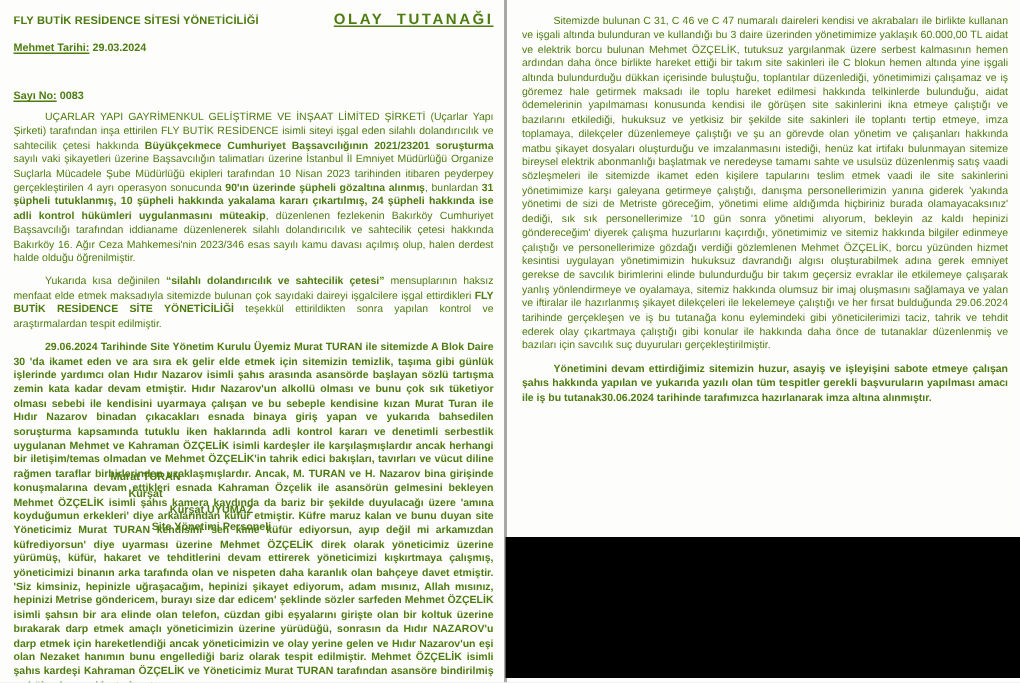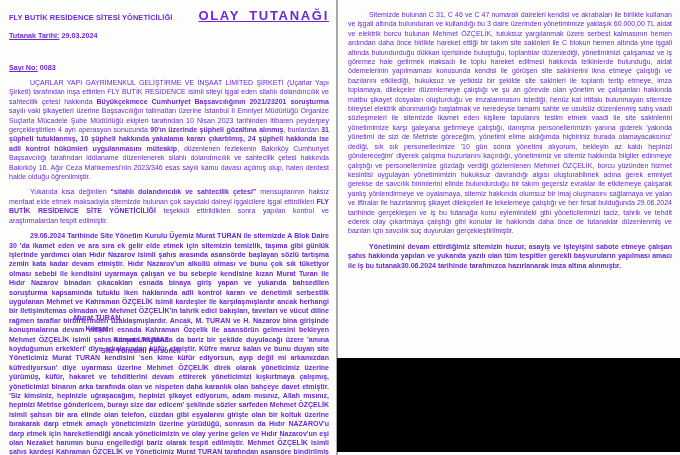--- a/index.html
+++ b/index.html
@@ -1,26 +1,26 @@
 <!DOCTYPE html>
 <html><head>
 <meta charset="utf-8">
 <style>
   html,body{margin:0;padding:0;background:#e8e8e8;}
   .scan{
     position:relative;width:680px;height:455px;background:#fdfdfc;
-    font-family:"Liberation Sans",sans-serif;color:#6d28d9;overflow:hidden;
+    font-family:"Liberation Sans",sans-serif;color:#4d7c0f;overflow:hidden;
   }
   .page{position:absolute;top:0;height:455px;box-sizing:border-box;overflow:hidden;}
   .page-left{left:0;width:336px;padding:8px 7px 0 9px;}
   .page-right{left:339px;width:341px;padding:10px 8px 0 9px;}
   .divider{position:absolute;left:336px;top:0;width:2px;height:455px;background:#a8a8a6;}
   .hdr{display:flex;justify-content:space-between;align-items:baseline;}
   .org{font-weight:bold;font-size:7.4px;letter-spacing:.1px;}
-  .doc-title{font-weight:bold;font-size:13px;letter-spacing:1.7px;word-spacing:4px;text-decoration:underline;}
+  .doc-title{font-weight:bold;font-size:10px;letter-spacing:1.7px;word-spacing:4px;text-decoration:underline;}
   .meta{font-weight:bold;font-size:7.2px;margin-top:8px;}
   .meta + .meta{margin-top:23px;}
   .u{text-decoration:underline;}
   p{margin:0;font-size:7px;line-height:9.4px;text-align:justify;text-indent:21px;}
   p.sp{margin-top:6px;}
   b{font-weight:bold;}
   .sig-row{position:absolute;top:312px;left:9px;right:8px;display:flex;flex-direction:column;}
   .sig{font-weight:bold;font-size:7.2px;line-height:11px;text-align:center;}
   .sig-1{margin-left:28px;width:120px;}
   .sig-2{margin-left:52px;width:160px;}
@@ -30,21 +30,21 @@
 <body>
 
 <div class="scan">
 
   <div class="page page-left">
     <div class="hdr">
       <span class="org">FLY BUTİK RESİDENCE SİTESİ YÖNETİCİLİĞİ</span>
       <span class="doc-title">OLAY TUTANAĞI</span>
     </div>
     <div class="meta">
-      <span class="u">Tutanak Tarihi:</span>
+      <span class="u">Mehmet Tarihi:</span>
       <span>29.03.2024</span>
     </div>
     <div class="meta">
       <span class="u">Sayı No:</span>
       <span>0083</span>
     </div>
     <p class="sp"><span>UÇARLAR YAPI GAYRİMENKUL GELİŞTİRME VE İNŞAAT LİMİTED ŞİRKETİ (Uçarlar Yapı Şirketi) tarafından inşa ettirilen FLY BUTİK RESİDENCE isimli siteyi işgal eden silahlı dolandırıcılık ve sahtecilik çetesi hakkında </span><b>Büyükçekmece Cumhuriyet Başsavcılığının 2021/23201 soruşturma </b><span>sayılı vaki şikayetleri üzerine Başsavcılığın talimatları üzerine İstanbul İl Emniyet Müdürlüğü Organize Suçlarla Mücadele Şube Müdürlüğü ekipleri tarafından 10 Nisan 2023 tarihinden itibaren peyderpey gerçekleştirilen 4 ayrı operasyon sonucunda </span><b>90'ın üzerinde şüpheli gözaltına alınmış</b><span>, bunlardan </span><b>31 şüpheli tutuklanmış, 10 şüpheli hakkında yakalama kararı çıkartılmış, 24 şüpheli hakkında ise adli kontrol hükümleri uygulanmasını müteakip</b><span>, düzenlenen fezlekenin Bakırköy Cumhuriyet Başsavcılığı tarafından iddianame düzenlenerek silahlı dolandırıcılık ve sahtecilik çetesi hakkında Bakırköy 16. Ağır Ceza Mahkemesi'nin 2023/346 esas sayılı kamu davası açılmış olup, halen derdest halde olduğu öğrenilmiştir.</span></p>
     <p class="sp"><span>Yukarıda kısa değinilen </span><b>“silahlı dolandırıcılık ve sahtecilik çetesi”</b><span> mensuplarının haksız menfaat elde etmek maksadıyla sitemizde bulunan çok sayıdaki daireyi işgalcilere işgal ettirdikleri </span><b>FLY BUTİK RESİDENCE SİTE YÖNETİCİLİĞİ</b><span> teşekkül ettirildikten sonra yapılan kontrol ve araştırmalardan tespit edilmiştir.</span></p>
     <p class="sp"><b>29.06.2024 Tarihinde Site Yönetim Kurulu Üyemiz Murat TURAN ile sitemizde A Blok Daire 30 'da ikamet eden ve ara sıra ek gelir elde etmek için sitemizin temizlik, taşıma gibi günlük işlerinde yardımcı olan Hıdır Nazarov isimli şahıs arasında asansörde başlayan sözlü tartışma zemin kata kadar devam etmiştir. Hıdır Nazarov'un alkollü olması ve bunu çok sık tüketiyor olması sebebi ile kendisini uyarmaya çalışan ve bu sebeple kendisine kızan Murat Turan ile Hıdır Nazarov binadan çıkacakları esnada binaya giriş yapan ve yukarıda bahsedilen soruşturma kapsamında tutuklu iken haklarında adli kontrol kararı ve denetimli serbestlik uygulanan Mehmet ve Kahraman ÖZÇELİK isimli kardeşler ile karşılaşmışlardır ancak herhangi bir iletişim/temas olmadan ve Mehmet ÖZÇELİK'in tahrik edici bakışları, tavırları ve vücut diline rağmen taraflar birbirlerinden uzaklaşmışlardır. Ancak, M. TURAN ve H. Nazarov bina girişinde konuşmalarına devam ettikleri esnada Kahraman Özçelik ile asansörün gelmesini bekleyen Mehmet ÖZÇELİK isimli şahıs kamera kaydında da bariz bir şekilde duyulacağı üzere 'amına koyduğumun erkekleri' diye arkalarından küfür etmiştir. Küfre maruz kalan ve bunu duyan site Yöneticimiz Murat TURAN kendisini 'sen kime küfür ediyorsun, ayıp değil mi arkamızdan küfrediyorsun' diye uyarması üzerine Mehmet ÖZÇELİK direk olarak yöneticimiz üzerine yürümüş, küfür, hakaret ve tehditlerini devam ettirerek yöneticimizi kışkırtmaya çalışmış, yöneticimizi binanın arka tarafında olan ve nispeten daha karanlık olan bahçeye davet etmiştir. 'Siz kimsiniz, hepinizle uğraşacağım, hepinizi şikayet ediyorum, adam mısınız, Allah mısınız, hepinizi Metrise göndericem, burayı size dar edicem' şeklinde sözler sarfeden Mehmet ÖZÇELİK isimli şahsın bir ara elinde olan telefon, cüzdan gibi eşyalarını girişte olan bir koltuk üzerine bırakarak darp etmek amaçlı yöneticimizin üzerine yürüdüğü, sonrasın da Hıdır NAZAROV'u darp etmek için hareketlendiği ancak yöneticimizin ve olay yerine gelen ve Hıdır Nazarov'un eşi olan Nezaket hanımın bunu engellediği bariz olarak tespit edilmiştir. Mehmet ÖZÇELİK isimli şahıs kardeşi Kahraman ÖZÇELİK ve Yöneticimiz Murat TURAN tarafından asansöre bindirilmiş ve bölgeden uzaklaştırılmıştır.</b></p>
   </div>

